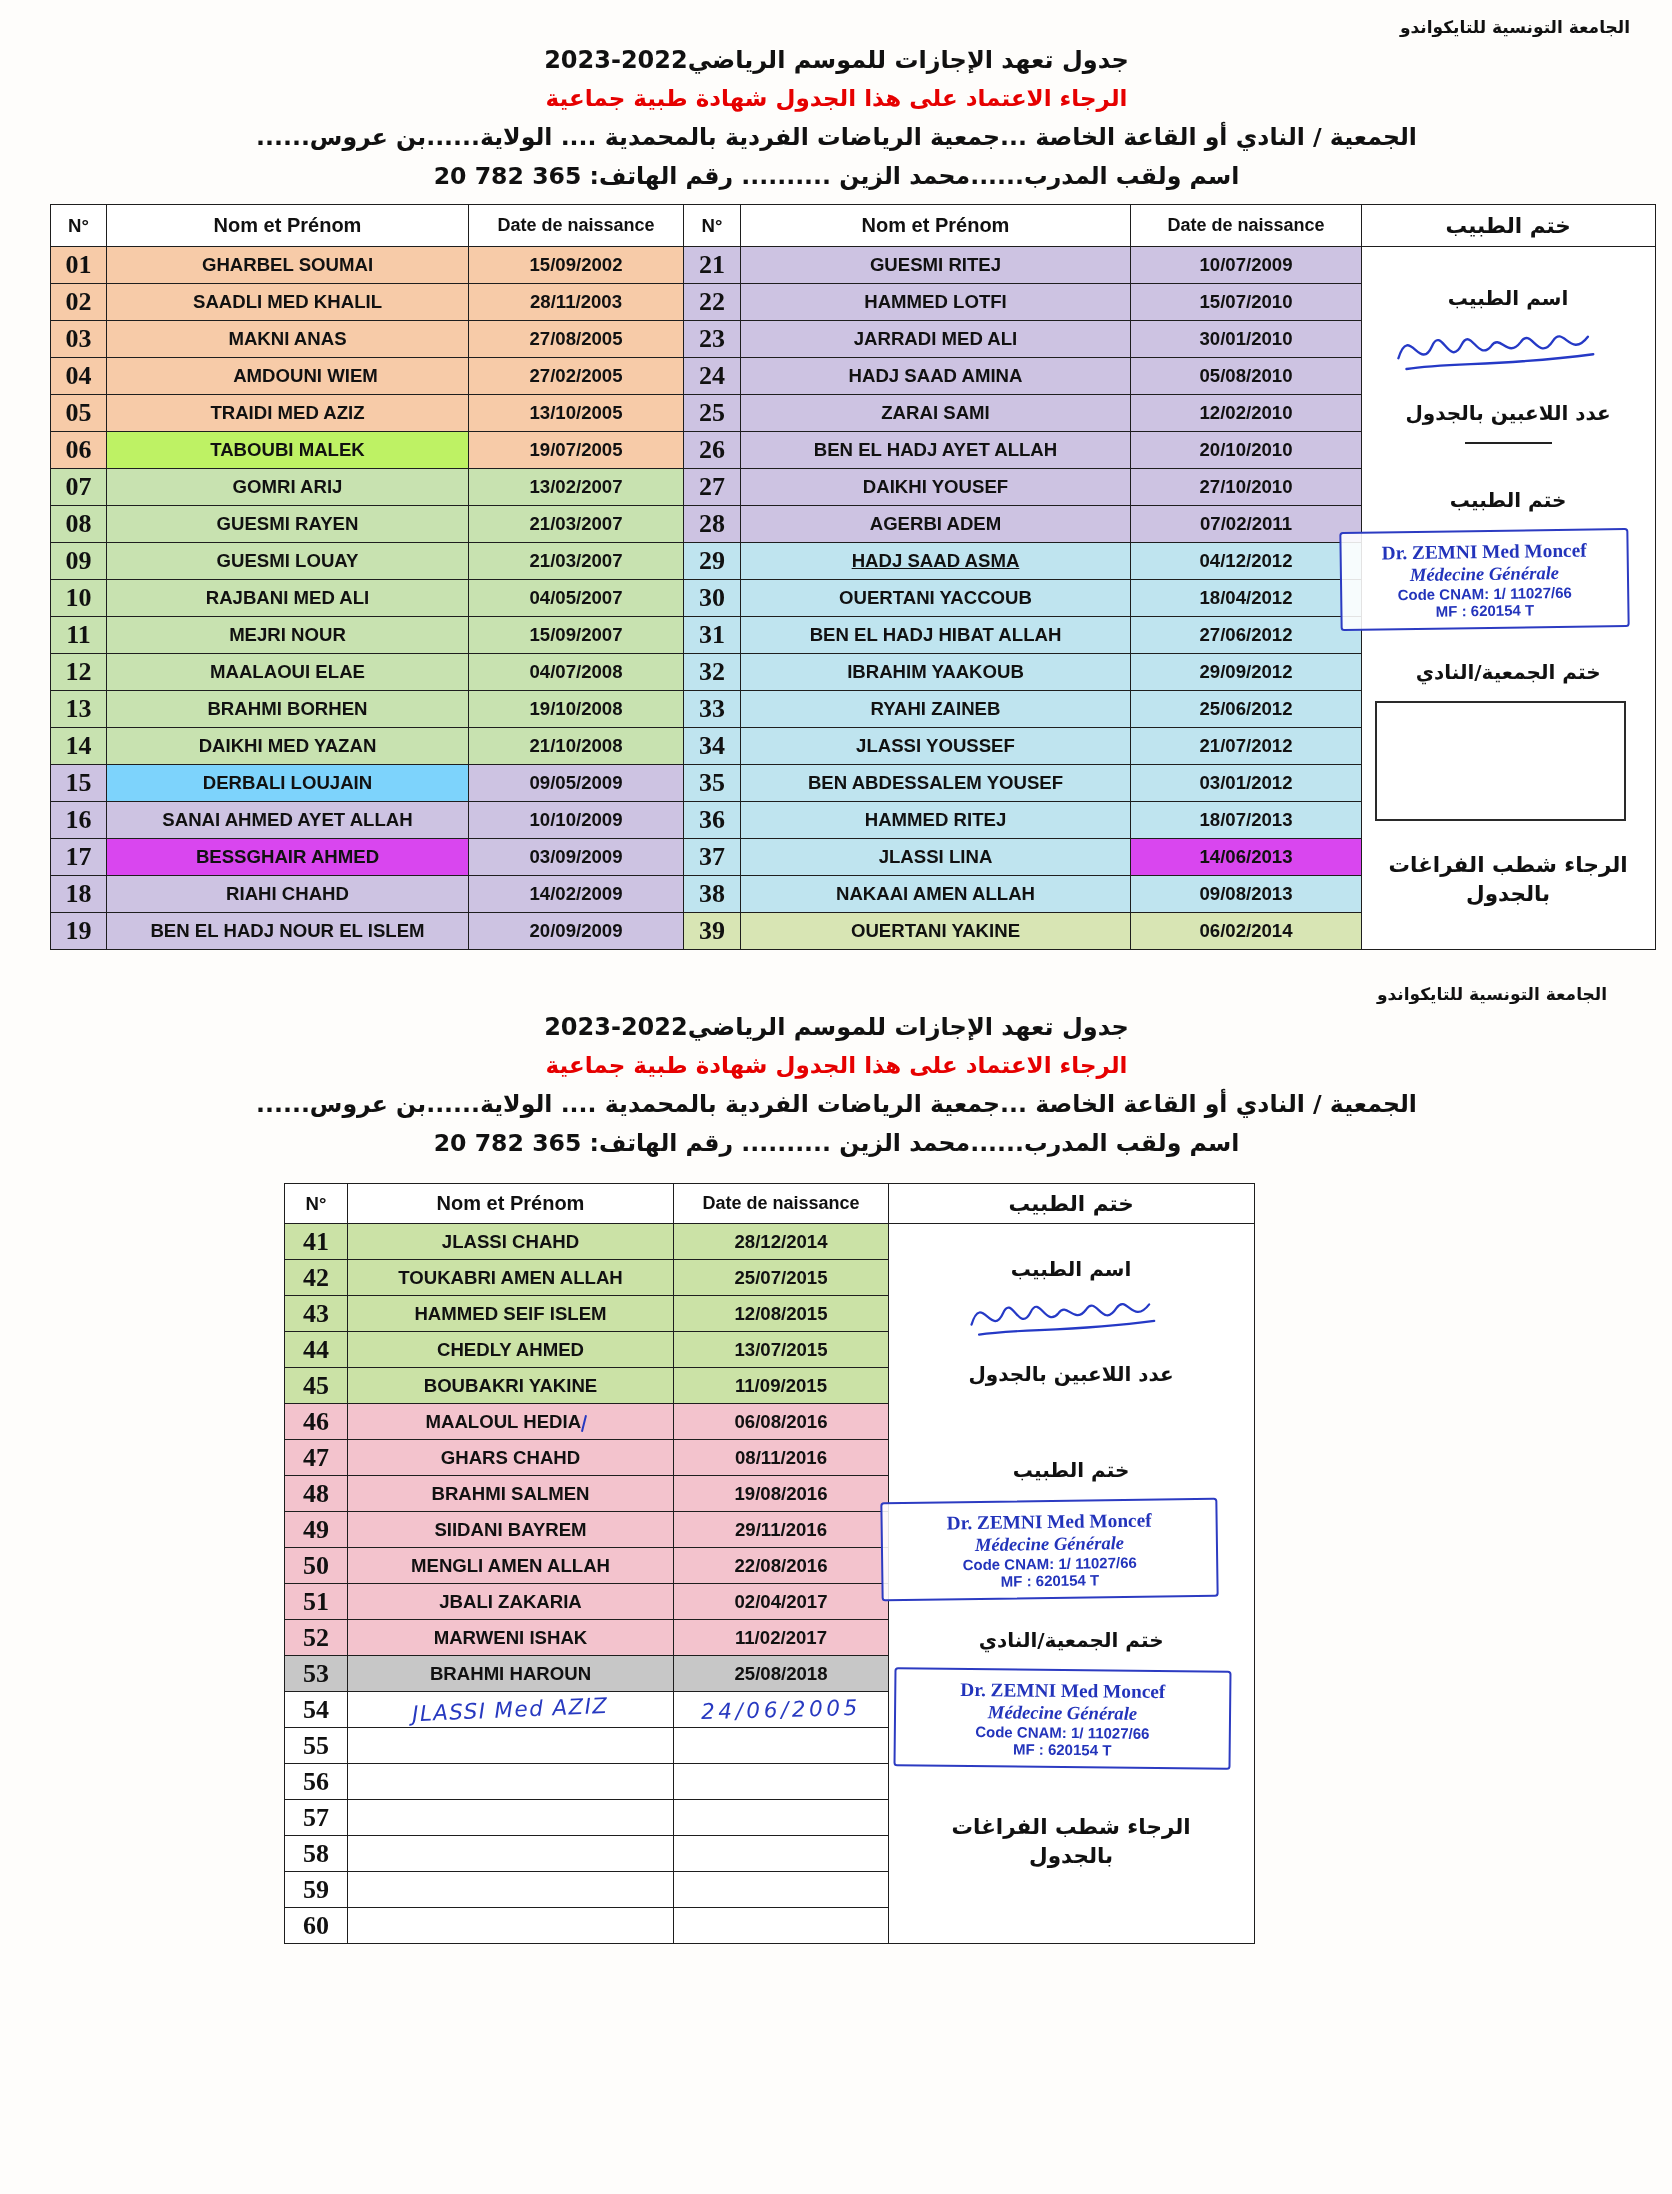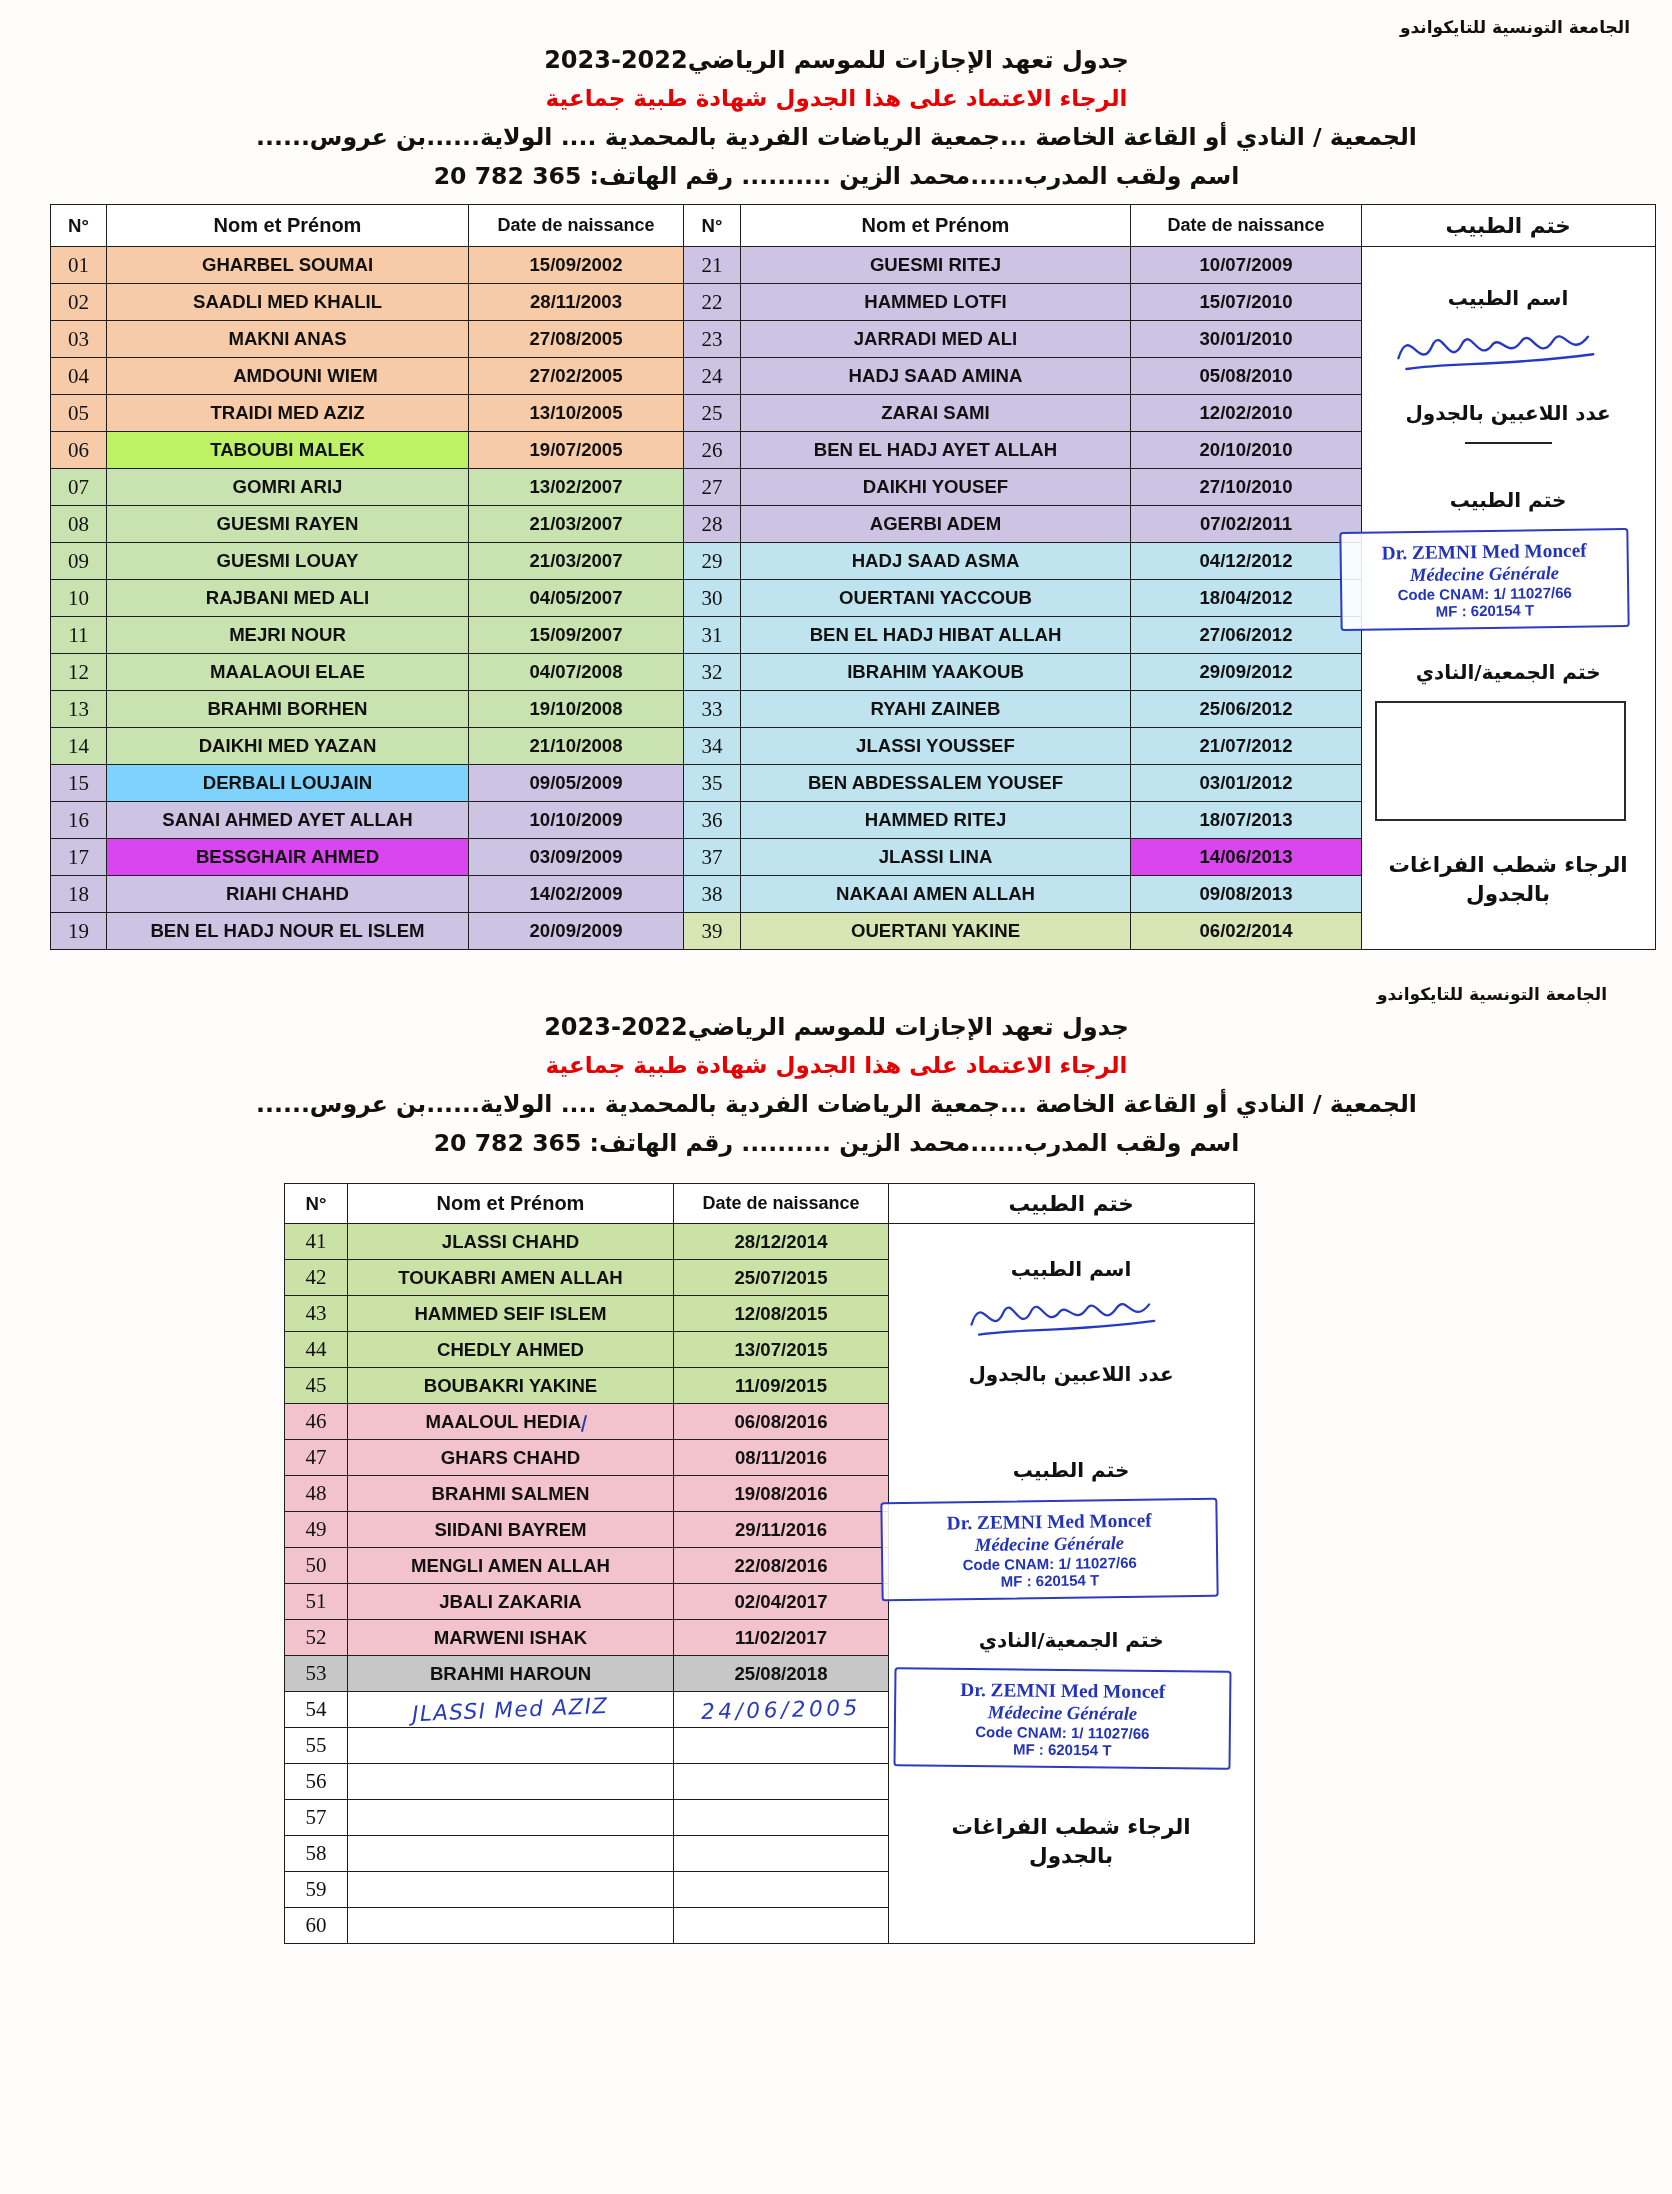--- a/index.html
+++ b/index.html
@@ -21,21 +21,21 @@
   .sec2{margin:26px 0 0 284px}
 
   table.roster-table{border-collapse:collapse;table-layout:fixed;background:#fff}
   .roster-table th,.roster-table td{border:1.4px solid #1e1e1e;text-align:center;vertical-align:middle;overflow:hidden}
   .roster-table th{background:#fff;font-weight:700;font-family:"Liberation Sans",sans-serif}
   .t1 th{height:42px}.t1 td{height:37px}
   .t2 th{height:40px}.t2 td{height:36px}
   th.h-num{font-size:18.6px}
   th.h-name{font-size:20px}
   th.h-dob{font-size:18px}
-  td.c-num{font-size:21px;font-weight:400;font-family:"Liberation Serif",serif}
+  td.c-num{font-size:26px;font-weight:700;font-family:"Liberation Serif",serif}
   td.c-name{font-size:18.6px;font-weight:700;font-family:"Liberation Sans",sans-serif;white-space:nowrap}
   td.c-dob{font-size:18.6px;font-weight:700;font-family:"Liberation Sans",sans-serif;white-space:nowrap}
 
   .panel{border:1.4px solid #1e1e1e;margin-left:-1.4px;background:#fff;display:flex;flex-direction:column;align-items:center;position:relative}
   .panel-1{width:295px}
   .panel-2{width:367px}
   .panel-header{width:100%;border-bottom:1.4px solid #1e1e1e;display:flex;align-items:center;justify-content:center;font-weight:700;font-size:21.5px;direction:rtl}
   .panel-1 .panel-header{height:42px}
   .panel-2 .panel-header{height:40px}
   .p-label{direction:rtl;font-weight:700;font-size:20px;text-align:center}
@@ -151,21 +151,21 @@
             <td class="c-dob" style="background-color: rgb(200, 226, 176);">21/03/2007</td>
             <td class="c-num" style="background-color: rgb(205, 195, 226);">28</td>
             <td class="c-name" style="background-color: rgb(205, 195, 226);">AGERBI ADEM</td>
             <td class="c-dob" style="background-color: rgb(205, 195, 226);">07/02/2011</td>
           </tr>
           <tr>
             <td class="c-num" style="background-color: rgb(200, 226, 176);">09</td>
             <td class="c-name" style="background-color: rgb(200, 226, 176);">GUESMI LOUAY</td>
             <td class="c-dob" style="background-color: rgb(200, 226, 176);">21/03/2007</td>
             <td class="c-num" style="background-color: rgb(191, 228, 239);">29</td>
-            <td class="c-name" style="background-color: rgb(191, 228, 239);">HADJ SAAD ASMA</td>
+            <td class="c-name" style="background-color: rgb(191, 228, 239); text-decoration: underline;">HADJ SAAD ASMA</td>
             <td class="c-dob" style="background-color: rgb(191, 228, 239);">04/12/2012</td>
           </tr>
           <tr>
             <td class="c-num" style="background-color: rgb(200, 226, 176);">10</td>
             <td class="c-name" style="background-color: rgb(200, 226, 176);">RAJBANI MED ALI</td>
             <td class="c-dob" style="background-color: rgb(200, 226, 176);">04/05/2007</td>
             <td class="c-num" style="background-color: rgb(191, 228, 239);">30</td>
             <td class="c-name" style="background-color: rgb(191, 228, 239);">OUERTANI YACCOUB</td>
             <td class="c-dob" style="background-color: rgb(191, 228, 239);">18/04/2012</td>
           </tr>

